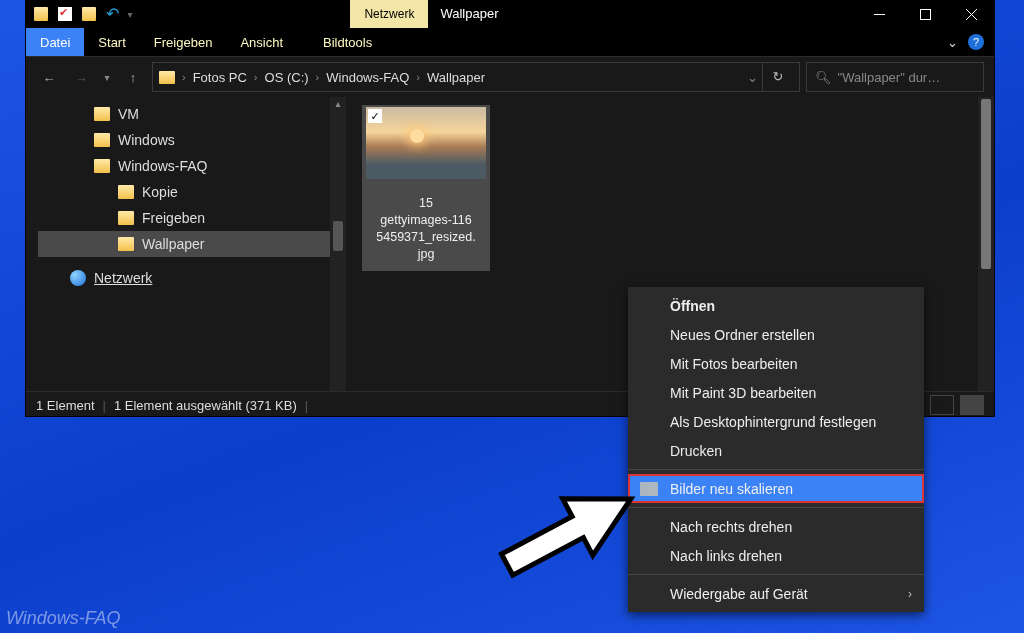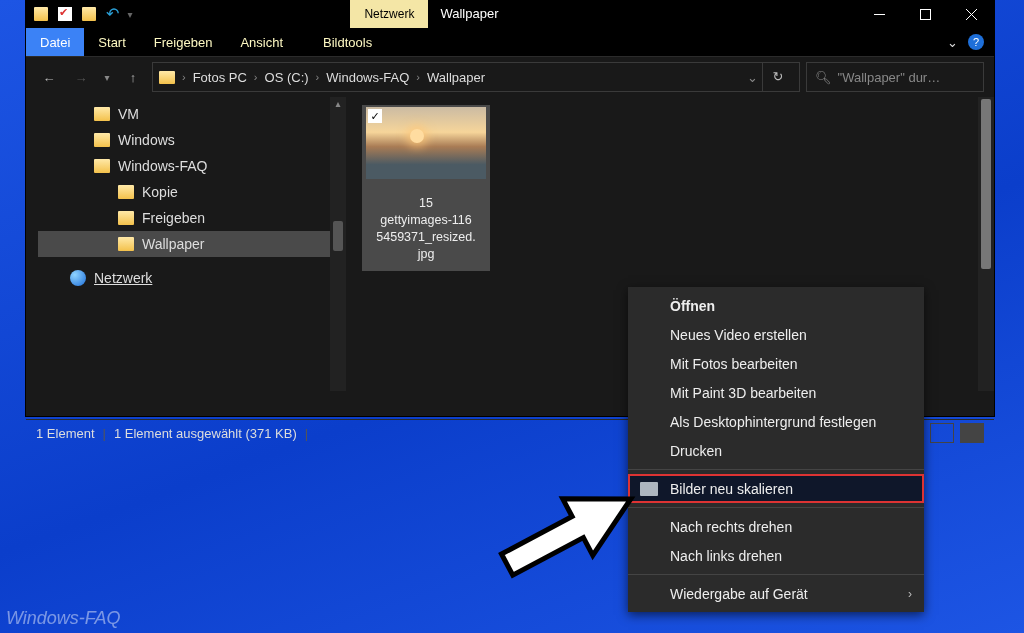--- a/index.html
+++ b/index.html
@@ -51,29 +51,29 @@
   .tree-scroll .arr{color:#888;text-align:center;font-size:10px;height:14px;line-height:14px;}
   .content{flex:1;position:relative;padding:8px 0 0 16px;}
   .thumbwrap{width:124px;background:#4a4a4a;padding:2px;}
   .thumb-img{width:120px;height:72px;background:linear-gradient(180deg,#cbbba3 0%,#f6d59a 35%,#a97c55 55%,#4b5a63 80%);position:relative;margin:0 auto;}
   .thumb-img .sun{position:absolute;left:44px;top:22px;width:14px;height:14px;border-radius:50%;background:#ffdca0;box-shadow:0 0 10px 4px rgba(255,200,120,.7);}
   .thumb-img .chkbox{position:absolute;left:2px;top:2px;width:14px;height:14px;background:#fff;color:#000;font-size:11px;line-height:14px;text-align:center;}
   .thumb-label{color:#eee;text-align:center;font-size:12.5px;line-height:1.35;padding:16px 2px 6px 2px;}
   .cnt-scroll{position:absolute;right:0;top:0;width:16px;height:100%;background:#222;}
   .cnt-scroll .thumb{background:#777;width:10px;margin:2px auto;height:170px;border-radius:2px;}
   
-  .status{height:26px;border-top:1px solid #2b2b2b;display:flex;align-items:center;padding:0 10px;color:#ddd;font-size:13px;gap:8px;margin-top:28px;}
+  .status{height:26px;border-top:1px solid #2b2b2b;display:flex;align-items:center;padding:0 10px;color:#ddd;font-size:13px;gap:8px;}
   .status .sepv{color:#555;}
   .status .iconsright{margin-left:auto;display:flex;gap:6px;}
   .viewbtn{width:22px;height:18px;border:1px solid #444;}
   
   .ctx{position:absolute;left:628px;top:287px;width:296px;background:#2b2b2b;color:#eee;box-shadow:0 3px 10px rgba(0,0,0,.6);padding:4px 0;font-size:14px;}
   .ctx .item{height:29px;display:flex;align-items:center;padding:0 16px 0 42px;position:relative;}
   .ctx .item.bold{font-weight:600;}
-  .ctx .item.highlight{outline:2px solid #d33;outline-offset:-2px;background:#0f172a;}
+  .ctx .item.highlight{outline:2px solid #d33;outline-offset:-2px;background:#3b82f6;}
   .ctx .item .lefticon{position:absolute;left:12px;width:18px;height:14px;background:#aeb6bf;border-radius:1px;}
   .ctx .item .chevr{position:absolute;right:12px;color:#bbb;font-size:12px;}
   .ctx hr{border:none;border-top:1px solid #444;margin:4px 0;}
   
   .arrow{position:absolute;left:488px;top:470px;pointer-events:none;}
   
   .wm{position:absolute;left:6px;bottom:4px;color:rgba(255,255,255,.45);font-size:18px;font-style:italic;font-family:"Segoe UI",Arial,sans-serif;}
 </style>
 </head>
 <body>
@@ -216,21 +216,21 @@
     <span class="sepv">|</span>
     <div class="iconsright">
       <div class="viewbtn"></div>
       <div class="viewbtn" style="background:#444"></div>
     </div>
   </div>
 </div>
 
 <div class="ctx">
   <div class="item bold">Öffnen</div>
-  <div class="item">Neues Video erstellen</div>
+  <div class="item">Neues Ordner erstellen</div>
   <div class="item">Mit Fotos bearbeiten</div>
   <div class="item">Mit Paint 3D bearbeiten</div>
   <div class="item">Als Desktophintergrund festlegen</div>
   <div class="item">Drucken</div>
   <hr>
   <div class="item highlight">
     <span class="lefticon"></span>
     <span>Bilder neu skalieren</span>
   </div>
   <hr>

